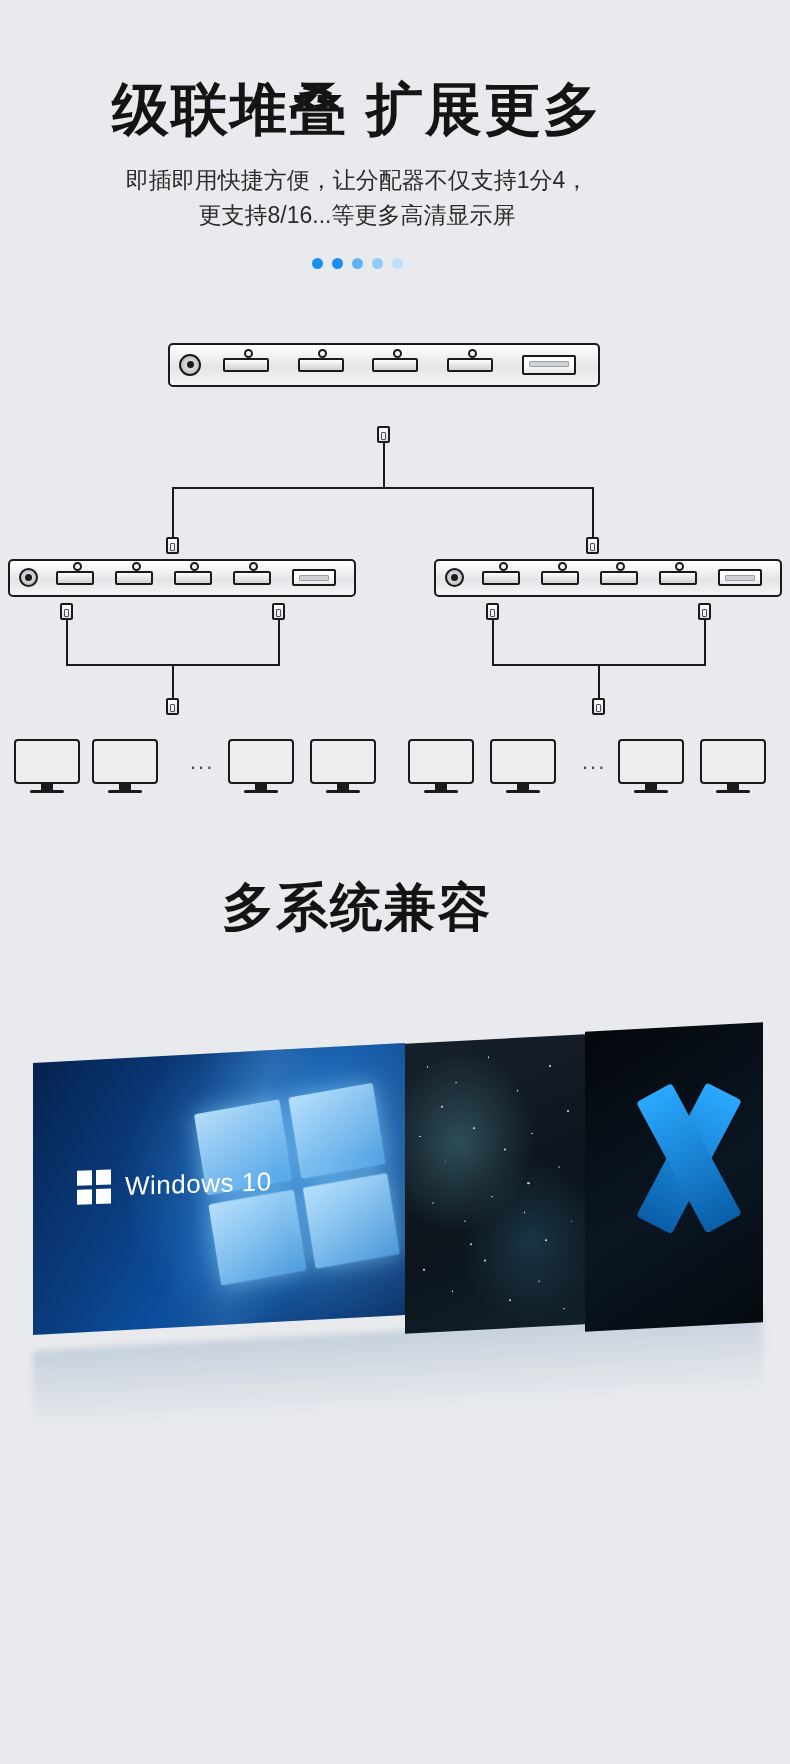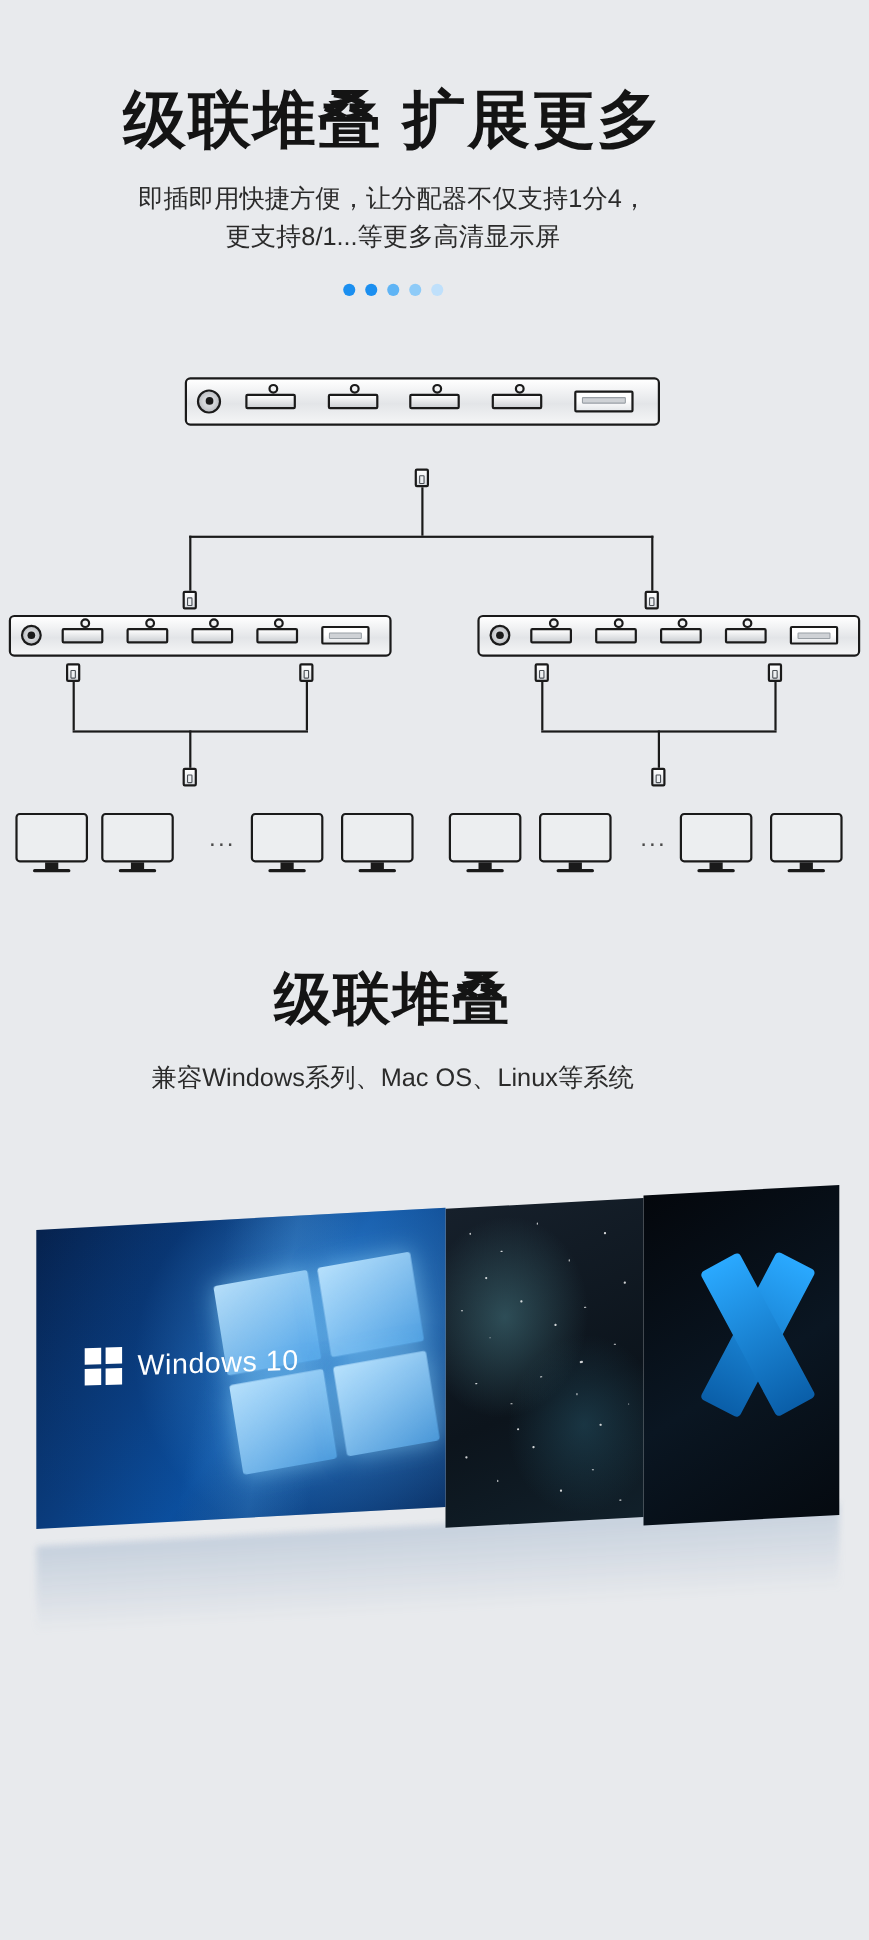--- a/index.html
+++ b/index.html
@@ -212,21 +212,21 @@
   }
 </style>
 </head>
 <body>
 
 <div class="section" style="padding-top:78px;">
   <div class="title">级联堆叠 扩展更多</div>
 
   <div class="subtitle">
     <div>即插即用快捷方便，让分配器不仅支持1分4，</div>
-    <div>更支持8/1...等更多高清显示屏</div>
+    <div>更支持8/16...等更多高清显示屏</div>
   </div>
 
   <div class="dots">
     <span class="dot" style="background:#1b8ff0"></span>
     <span class="dot" style="background:#1b8ff0"></span>
     <span class="dot" style="background:#5fb4f5"></span>
     <span class="dot" style="background:#8ecbf8"></span>
     <span class="dot" style="background:#bfe0fb"></span>
   </div>
 
@@ -333,23 +333,22 @@
     </div>
     <div class="monitor" style="left:700px; top:408px;">
       <div class="screen"></div>
       <div class="neck"></div>
       <div class="base"></div>
     </div>
   </div>
 </div>
 
 <div class="section" style="margin-top:62px;">
-  <div class="title2">级联堆叠</div>
+  <div class="title2">多系统兼容</div>
   <div class="subtitle2">
-    <div>兼容Windows系列、Mac OS、Linux等系统</div>
   </div>
 
   <div class="os-wrap">
 
     <div class="reflection"></div>
 
     <div class="panel mac">
       <div class="mac-x">
         <i class="a"></i>
         <i class="b"></i>

